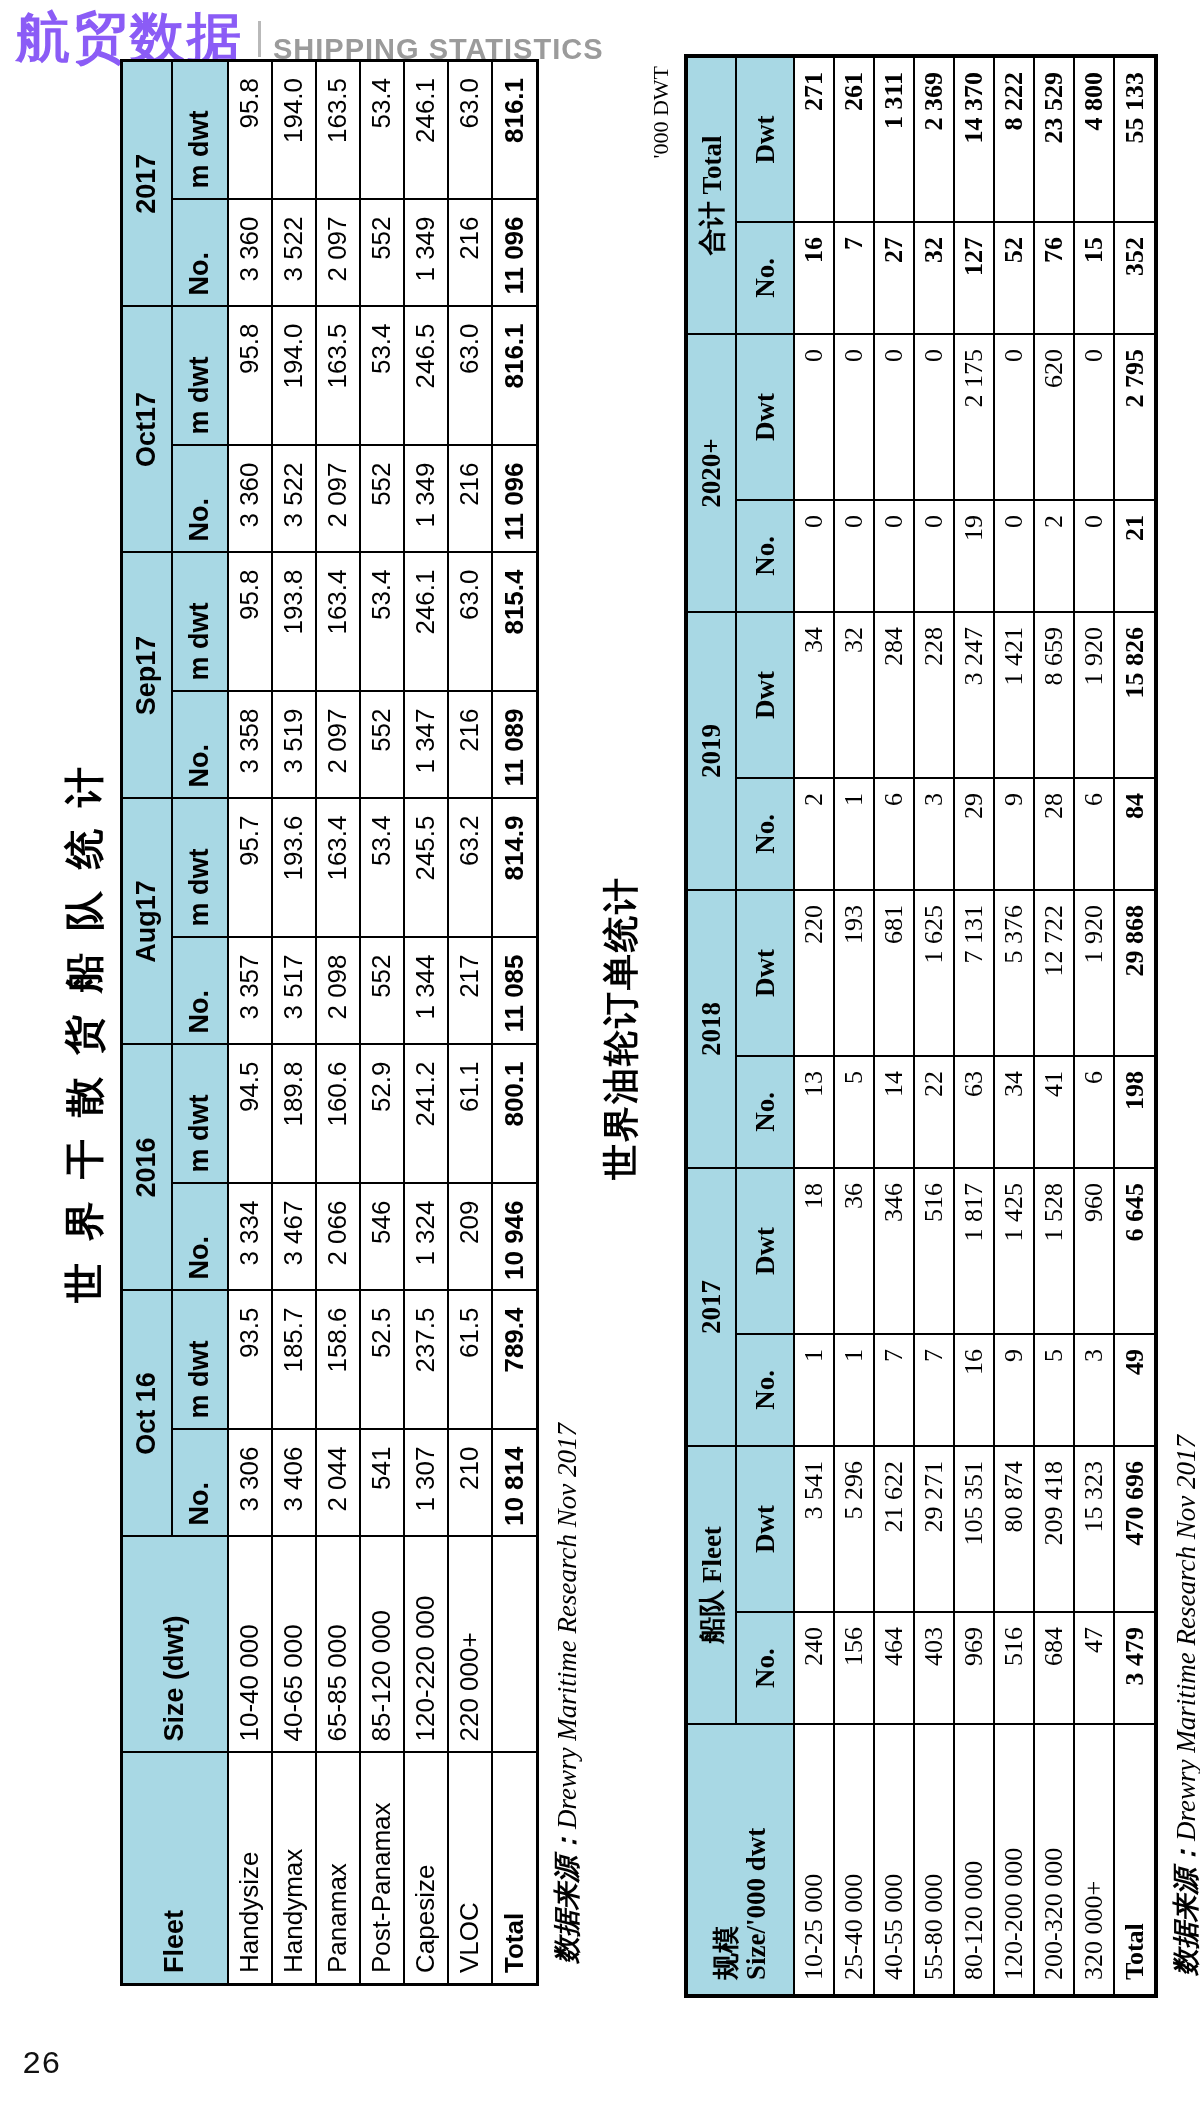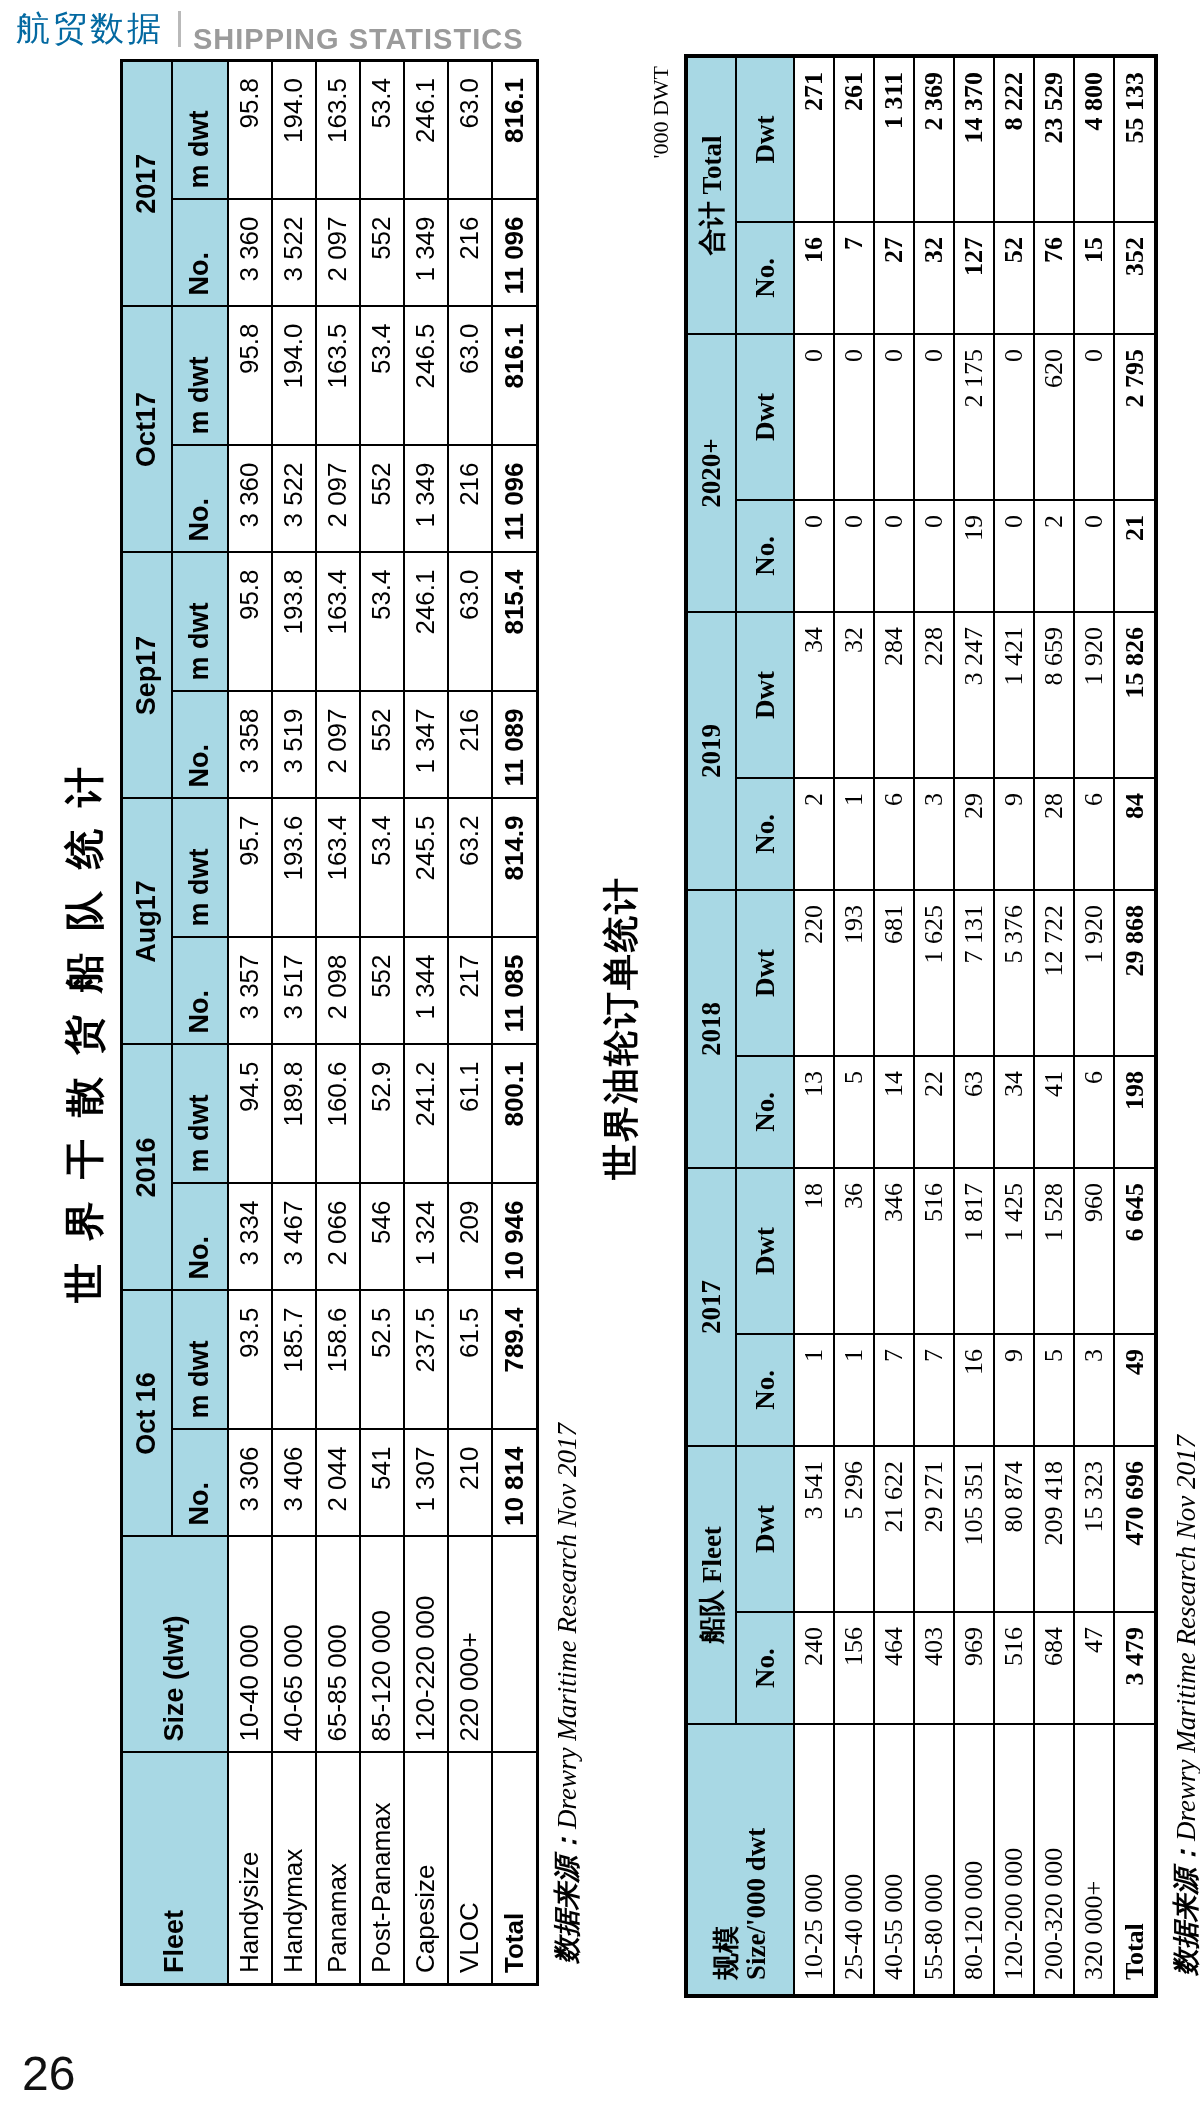--- a/index.html
+++ b/index.html
@@ -9,37 +9,37 @@
     position:relative;
     overflow:hidden;
     font-family:"Liberation Sans", sans-serif;
   }
   
   .page-header{
     position:absolute;left:16px;top:2px;
     display:flex;align-items:center;
   }
   .brand-cn{
-    font-size:34px;font-weight:normal;letter-spacing:3px;
-    color:#0369a1;
+    font-size:54px;font-weight:bold;letter-spacing:3px;
+    color:#8b5cf6;
     font-family:"Liberation Sans", sans-serif;
   }
   .brand-sep{
     display:inline-block;width:0;height:36px;
     border-left:3px solid #b9b9b9;margin:0 12px 0 14px;
   }
   .brand-en{
     font-size:29px;font-weight:bold;letter-spacing:1px;
     color:#9b9b9b;margin-top:21px;
   }
   
   .page-number{
     position:absolute;left:22px;top:2046px;
-    font-family:Liberation Sans, sans-serif;
-    font-size:48px;color:#111;
+    font-family:Liberation Mono, monospace;
+    font-size:32px;color:#111;
   }
   
   .rotated{
     position:absolute;
     transform-origin:0 0;
     transform:rotate(-90deg);
   }
   #block1{left:58px;top:1986px;width:1924px;height:522px;}
   #block2{left:598px;top:1998px;width:1940px;height:606px;}
 

